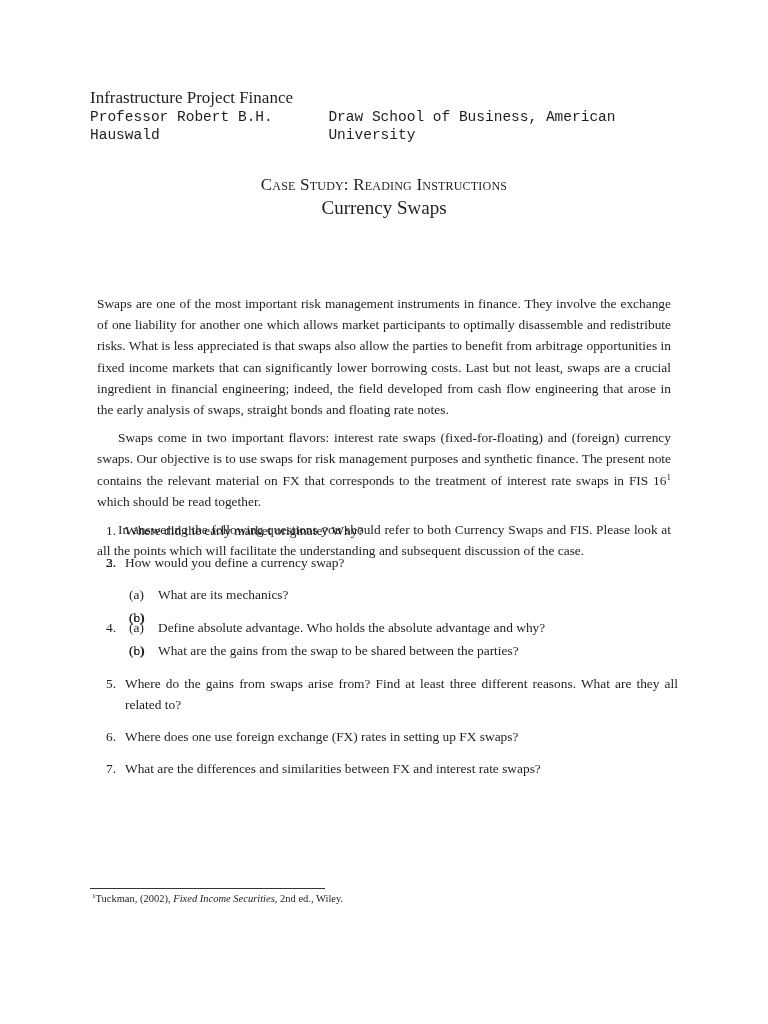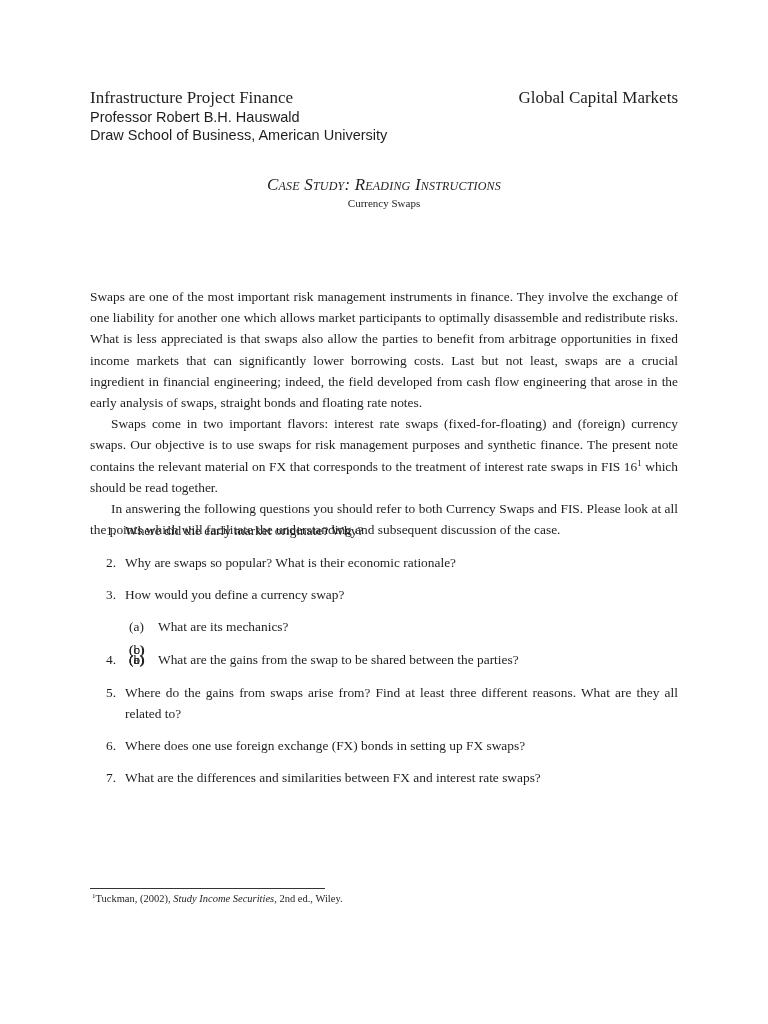--- a/index.html
+++ b/index.html
@@ -2,50 +2,49 @@
 <html><head>
 <meta charset="utf-8">
 <style>
   html, body { margin: 0; padding: 0; background: #ffffff; }
   body { width: 768px; height: 1024px; position: relative; overflow: hidden;
          font-family: "DejaVu Serif", "Liberation Serif", serif; color: #1e1e1e; }
   .page { position: absolute; left: 0; top: 0; width: 768px; height: 1024px; }
   .hdr { position: absolute; left: 90px; width: 588px; }
   .hdr-row { display: flex; justify-content: space-between; }
   .hdr1 { top: 87px; font-family: Liberation Serif, serif; font-size: 17px; line-height: 22px; }
-  .hdr2 { top: 108px; font-family: Liberation Sans, sans-serif; font-size: 14.5px; line-height: 18px; flex-direction: column; }
+  .hdr2 { top: 108px; font-family: Liberation Mono, monospace; font-size: 14.5px; line-height: 18px; }
   .title { position: absolute; left: 90px; width: 588px; text-align: center;
            font-family: "Liberation Serif", serif; }
-  .title1 { top: 175px; font-size: 17px; font-variant: small-caps; letter-spacing: 0.2px; font-style: italic; }
-  .title2 { top: 197px; font-size: 11px; }
+  .title1 { top: 175px; font-size: 17px; font-variant: small-caps; letter-spacing: 0.2px; }
+  .title2 { top: 197px; font-size: 19px; }
   .body { position: absolute; left: 90px; width: 588px; top: 286px;
           font-family: "Liberation Serif", serif; font-size: 13.4px; line-height: 21.2px;
           text-align: justify; }
-  .body p { margin: 0; }
+  .body p { margin: 7px; }
   .body p.ind { text-indent: 21px; }
   .qlist { position: absolute; left: 90px; width: 588px; top: 520px;
            font-family: "Liberation Serif", serif; font-size: 13.4px; line-height: 21px; }
   .q { position: relative; padding-left: 35px; margin-bottom: 11px; text-align: justify; }
   .q .num { position: absolute; left: 16px; top: 0; }
   .sub { margin-top: 11px; margin-bottom: 12px; }
   .sq { position: relative; padding-left: 68px; margin-bottom: 2px; }
   .sq .lbl { position: absolute; left: 39px; top: 0; }
   .fnrule { position: absolute; left: 90px; top: 888px; width: 235px; height: 1px; background: #333; }
   .fn { position: absolute; left: 92px; top: 892px; font-family: "Liberation Serif", serif; font-size: 10.5px; line-height: 14px; }
   sup { font-size: 9px; line-height: 0; vertical-align: super; }
   .fn sup { font-size: 7px; }
 </style>
 </head>
 <body>
 
 <div class="page">
 
   <div class="hdr hdr1 hdr-row">
     <span>Infrastructure Project Finance</span>
-    <span>Global Capital Markets</span>
   </div>
   <div class="hdr hdr2 hdr-row">
     <span>Professor Robert B.H. Hauswald</span>
     <span>Draw School of Business, American University</span>
   </div>
 
   <div class="title title1">Case Study: Reading Instructions</div>
   <div class="title title2">Currency Swaps</div>
 
   <div class="body">
@@ -54,21 +53,20 @@
     <p class="ind">In answering the following questions you should refer to both Currency Swaps and FIS. Please look at all the points which will facilitate the understanding and subsequent discussion of the case.</p>
   </div>
 
   <div class="qlist">
     <div class="q">
       <span class="num">1.</span>
       <span>Where did the early market originate? Why?</span>
     </div>
     <div class="q">
       <span class="num">2.</span>
-      <span>Why are swaps so popular? What is their economic rationale?</span>
     </div>
     <div class="q">
       <span class="num">3.</span>
       <span>How would you define a currency swap?</span>
     </div>
     <div class="sub">
       <div class="sq">
         <span class="lbl">(a)</span>
         <span>What are its mechanics?</span>
       </div>
@@ -78,39 +76,40 @@
       <div class="sq">
         <span class="lbl">(c)</span>
       </div>
     </div>
     <div class="q">
       <span class="num">4.</span>
     </div>
     <div class="sub">
       <div class="sq">
         <span class="lbl">(a)</span>
+        <span>Define absolute advantage. Who holds the absolute advantage and why?</span>
       </div>
       <div class="sq">
         <span class="lbl">(b)</span>
       </div>
       <div class="sq">
         <span class="lbl">(c)</span>
         <span>What are the gains from the swap to be shared between the parties?</span>
       </div>
     </div>
     <div class="q">
       <span class="num">5.</span>
       <span>Where do the gains from swaps arise from? Find at least three different reasons. What are they all related to?</span>
     </div>
     <div class="q">
       <span class="num">6.</span>
-      <span>Where does one use foreign exchange (FX) bonds in setting up FX swaps?</span>
+      <span>Where does one use foreign exchange (FX) rates in setting up FX swaps?</span>
     </div>
     <div class="q">
       <span class="num">7.</span>
       <span>What are the differences and similarities between FX and interest rate swaps?</span>
     </div>
   </div>
 
   <div class="fnrule"></div>
-  <div class="fn"><sup>1</sup><span>Tuckman, (2002), </span><i>Study Income Securities</i><span>, 2nd ed., Wiley.</span></div>
+  <div class="fn"><sup>1</sup><span>Tuckman, (2002), </span><i>Fixed Income Securities</i><span>, 2nd ed., Wiley.</span></div>
 
 </div>
 
 </body></html>

